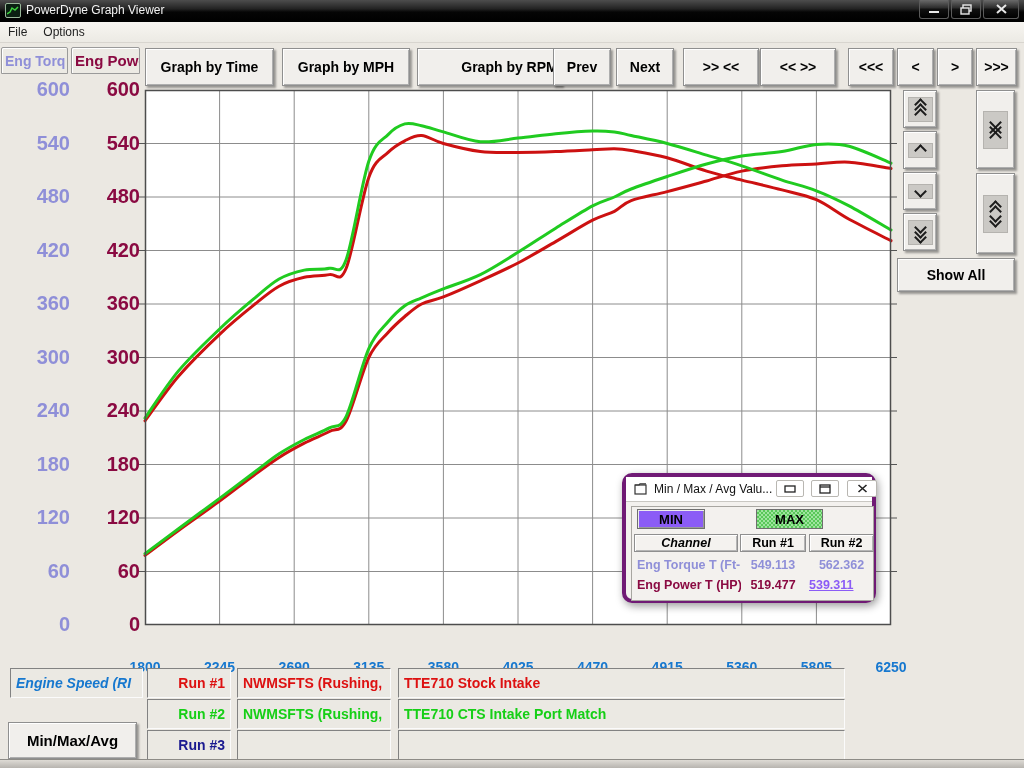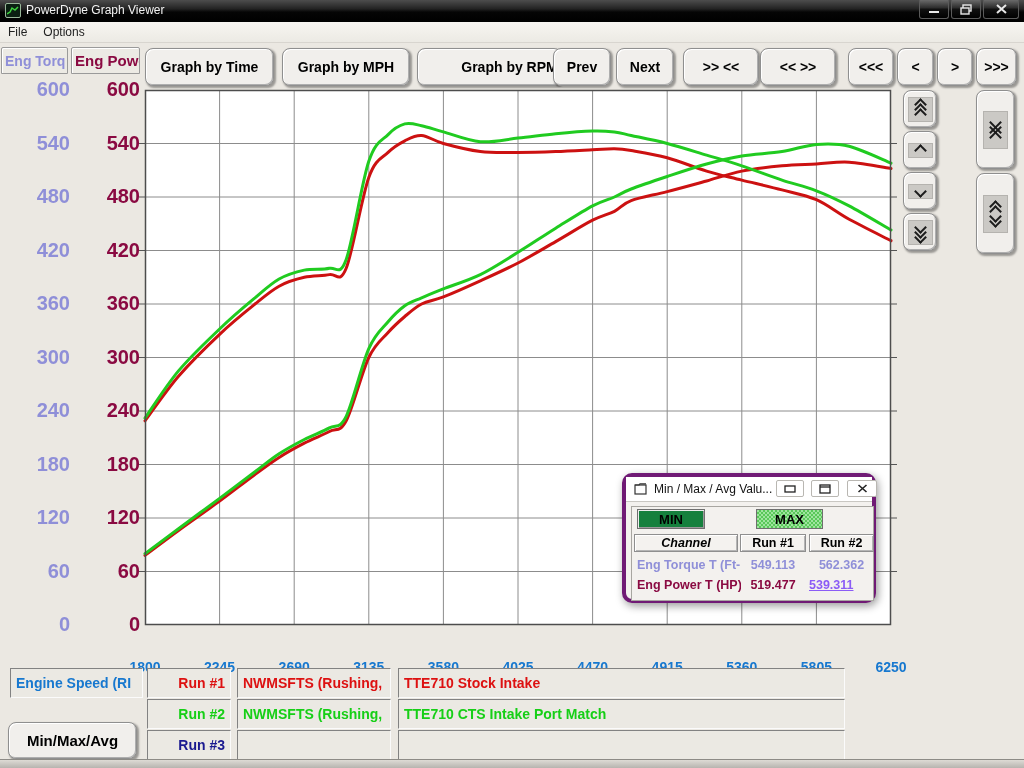--- a/index.html
+++ b/index.html
@@ -18,21 +18,21 @@
   .winbtn { position:absolute; top:0; height:19px; border:1px solid #5a5a5a; border-top:none;
     background:linear-gradient(180deg,#6a6a6a,#2a2a2a 45%,#111 50%,#000);
     border-radius:0 0 3px 3px; display:flex; align-items:center; justify-content:center; }
   .winbtn svg { display:block; }
   .menubar { position:absolute; left:0; top:22px; width:1024px; height:21px;
     background:linear-gradient(180deg,#f7f5f1,#eceae4); border-bottom:1px solid #d8d5cf;
     display:flex; align-items:center; font-size:12px; color:#222; }
   .menu-item { padding:2px 8px; }
 
   
-  .btn { position:absolute; background:#f1efec; border:1px solid #8f8f8f; border-radius:8px;
+  .btn { position:absolute; background:#f1efec; border:1px solid #8f8f8f; border-radius:0;
     box-shadow:inset 1px 1px 0 #ffffff, inset -1px -1px 0 #aeaeae, 1.5px 1.5px 2px rgba(0,0,0,.35);
     display:flex; align-items:center; justify-content:center;
     font-weight:bold; font-size:14px; color:#000; white-space:nowrap; overflow:hidden; }
   .field { position:absolute; background:#ebe9e3; border:1px solid;
     border-color:#828282 #fbfbfb #fbfbfb #828282;
     display:flex; align-items:center; padding:0 5px;
     font-weight:bold; font-size:14px; white-space:nowrap; overflow:hidden; }
   .tab { position:absolute; background:#eceae4; border:1px solid #9a9a9a; border-radius:2px 2px 0 0;
     box-shadow:inset 1px 1px 0 #fff; display:flex; align-items:center; padding:0 3px;
     font-weight:bold; font-size:14px; white-space:nowrap; overflow:hidden; }
@@ -55,21 +55,21 @@
     background:#f3f1ee; border:4px solid #701a75; border-radius:10px;
     box-shadow:2px 3px 8px rgba(0,0,0,.4); }
   #minmax-title { position:absolute; left:0; top:0; width:100%; height:25px; background:#fff;
     border-bottom:1px solid #c9c7c2; display:flex; align-items:center; font-size:12px; color:#111; }
   .dlgbtn { position:absolute; top:3px; width:28px; height:17px; background:#fff;
     border:1px solid #b9b7b2; border-radius:2px; display:flex; align-items:center; justify-content:center; }
   #minmax-panel { position:absolute; left:5px; top:29px; width:243px; height:95px;
     border:1px solid #a8a6a1; background:#f3f1ee; }
   .mmx-btn { position:absolute; border:1px solid #6f6f6f; display:flex; align-items:center;
     justify-content:center; font-weight:bold; font-size:13px; color:#000; }
-  #min-btn { left:11px; top:32px; width:68px; height:20px; background:#15803d;
+  #min-btn { left:11px; top:32px; width:68px; height:20px; background:#8b5cf6;
     box-shadow:inset 1px 1px 0 #ececec, inset -1px -1px 0 #9a9a9a; }
   #max-btn { left:130px; top:32px; width:67px; height:20px;
     background-color:#9fe49f;
     background-image:linear-gradient(45deg,#59c859 25%,transparent 25%,transparent 75%,#59c859 75%),
                      linear-gradient(45deg,#59c859 25%,transparent 25%,transparent 75%,#59c859 75%);
     background-size:4px 4px; background-position:0 0,2px 2px; }
   .mmx-head { position:absolute; top:57px; height:18px; background:#f4f2ef; border:1px solid #8f8f8f;
     box-shadow:inset 1px 1px 0 #fff, inset -1px -1px 0 #b5b5b5;
     display:flex; align-items:center; justify-content:center; font-weight:bold; font-size:12.5px; }
   .mmx-cell { position:absolute; font-weight:bold; font-size:12.5px; white-space:nowrap; }
@@ -276,20 +276,23 @@
       </div>
       <div class="btn" style="left: 976px; top: 173px; width: 39px; height: 81px;">
         <div class="chevpad" style="padding: 8px 7px;">
           <span class="chv up"></span>
           <span class="chv up"></span>
           <span class="chv down"></span>
           <span class="chv down"></span>
         </div>
       </div>
     </div>
+  <div class="btn" style="left:897px; top:258px; width:118px; height:34px;">
+    <span>Show All</span>
+  </div>
 
   <div id="minmax-dialog">
     <div id="minmax-title">
       <svg style="margin:0 6px 0 8px;" width="14" height="12" viewBox="0 0 14 12">
         <rect x="1" y="2" width="11" height="9" fill="#fdfdfd" stroke="#333" stroke-width="1.2"></rect>
         <path d="M1,2 L5,2 L6,0.8 L12,0.8" fill="none" stroke="#333" stroke-width="1.2"></path>
       </svg>
       <span>Min / Max / Avg Valu...</span>
       <span class="dlgbtn" style="left:150px;">
         <svg width="12" height="8" viewBox="0 0 12 8">
@@ -327,21 +330,21 @@
     <div id="mmx-rows">
         <div class="mmx-cell" style="left: 11px; top: 81px; width: 104px; color: rgb(143, 143, 216); overflow: hidden;">Eng Torque T (Ft-</div>
         <div class="mmx-cell" style="left: 114px; top: 81px; width: 66px; text-align: center; color: rgb(143, 143, 216);">549.113</div>
         <div class="mmx-cell" style="left: 183px; top: 81px; width: 65px; text-align: center; color: rgb(143, 143, 216);">562.362</div>
         <div class="mmx-cell" style="left: 11px; top: 101px; width: 104px; color: rgb(138, 10, 66); overflow: hidden;">Eng Power T (HP)</div>
         <div class="mmx-cell" style="left: 114px; top: 101px; width: 66px; text-align: center; color: rgb(138, 10, 66);">519.477</div>
         <div class="mmx-cell" style="left: 183px; top: 101px; width: 65px; text-align: left; color: #8b5cf6; text-decoration: underline;">539.311</div>
       </div>
   </div>
 
-  <div class="field" style="left:10px; top:668px; width:133px; height:30px; color:#1778cf;">
+  <div class="field" style="left:10px; top:668px; width:133px; height:30px; color:#1778cf;font-style:italic;">
     <span>Engine Speed (RI</span>
   </div>
   <div id="run-rows">
       <div class="field" style="left: 147px; top: 668px; width: 84px; height: 30px; justify-content: flex-end; color: rgb(221, 17, 17);">
         <span>Run #1</span>
       </div>
       <div class="field" style="left: 237px; top: 668px; width: 154px; height: 30px; color: rgb(221, 17, 17);">
         <span>NWMSFTS (Rushing,</span>
       </div>
       <div class="field" style="left: 398px; top: 668px; width: 447px; height: 30px; color: rgb(221, 17, 17);">

